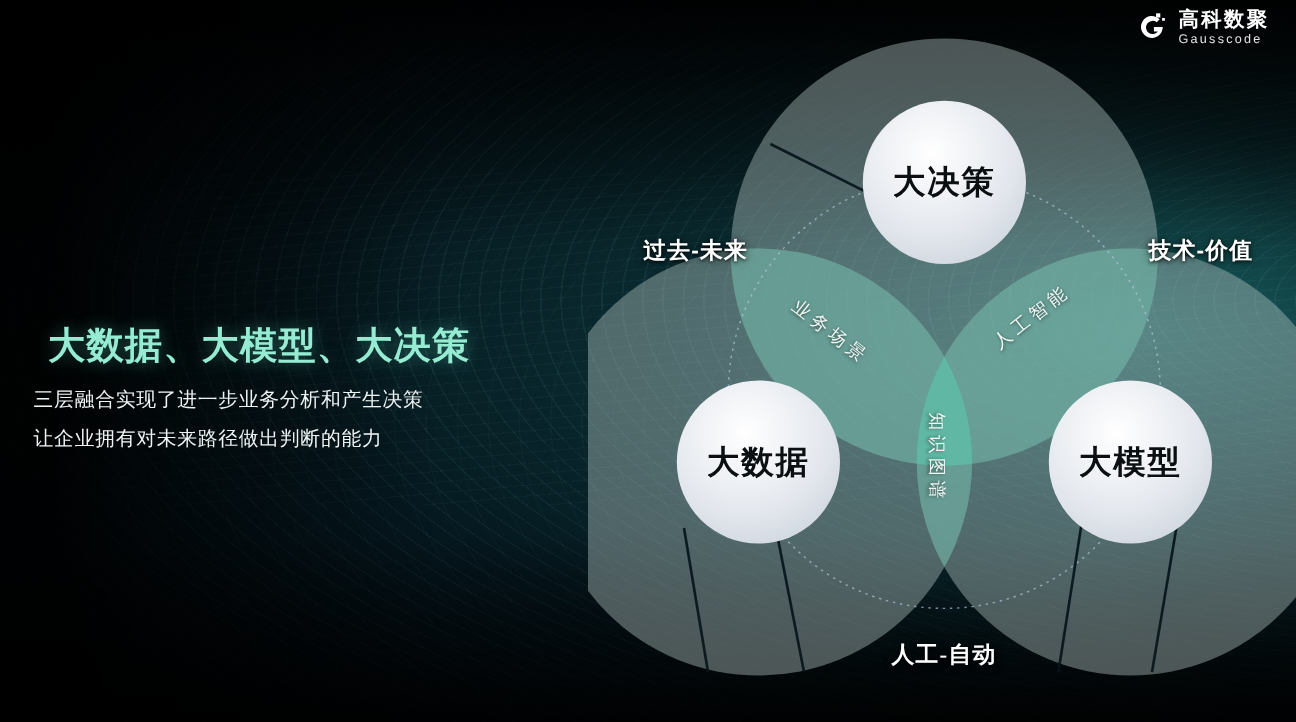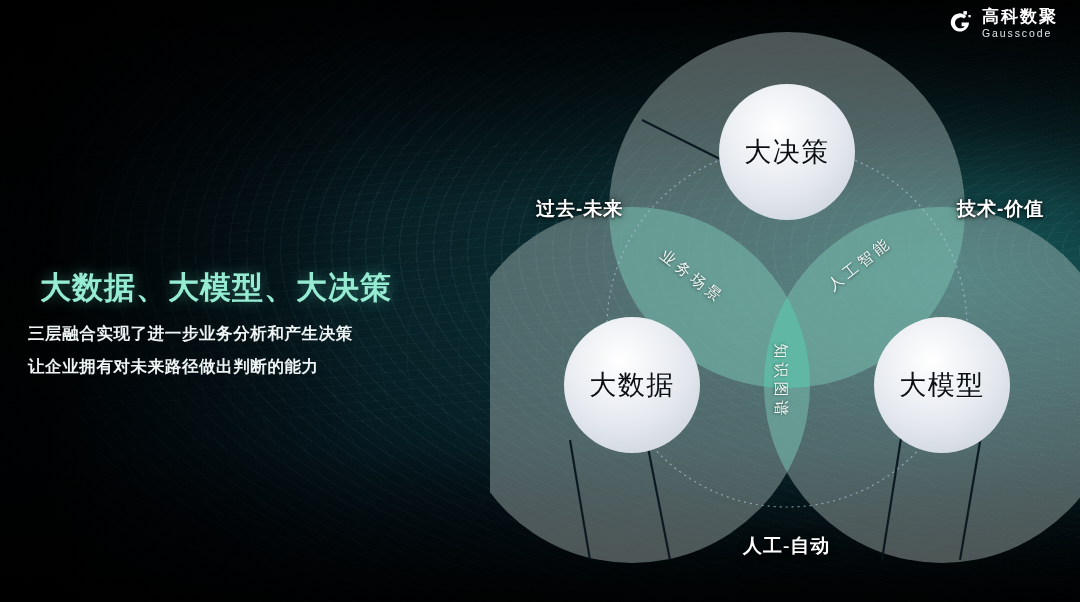--- a/index.html
+++ b/index.html
@@ -45,33 +45,33 @@
   .logo-mark{position:relative;width:26px;height:26px;flex:0 0 auto;}
   .logo-text{display:flex;flex-direction:column;line-height:1;}
   .logo-cn{color:#fff;font-size:17px;font-weight:700;letter-spacing:2px;}
   .logo-en{color:#dfe6ea;font-size:10.5px;letter-spacing:1.9px;margin-top:3px;}
 
   
   .copy{position:absolute;left:28px;top:255px;width:430px;}
   .copy h1{margin:12px;font-size:31px;font-weight:700;letter-spacing:1px;
     color:#96ecd2;text-shadow:0 0 14px rgba(100,225,195,.40);}
   .copy p{margin:16px 0 0 0;font-size:16.5px;color:#eef3f4;
-    letter-spacing:.6px;line-height:1.05;font-weight:700;}
+    letter-spacing:.6px;line-height:1.05;font-weight:400;}
   .copy p+p{margin-top:16px;}
 
   
   .venn{position:absolute;left:490px;top:0;width:590px;height:602px;}
   .venn svg{position:absolute;inset:0;width:100%;height:100%;}
 
   .vlabel{position:absolute;white-space:nowrap;font-weight:700;color:#fff;
     text-shadow:0 1px 3px rgba(0,0,0,.85),0 0 8px rgba(0,0,0,.6);}
   .lab-out{font-size:19px;letter-spacing:1px;}
 
   .core-lbl{position:absolute;transform:translate(-50%,-50%);
-    font-size:27px;font-weight:400;color:#0b0f12;letter-spacing:1.5px;
+    font-size:27px;font-weight:700;color:#0b0f12;letter-spacing:1.5px;
     text-shadow:0 1px 0 rgba(255,255,255,.45);white-space:nowrap;}
 
   .ov-lbl{position:absolute;font-size:15px;font-weight:500;color:#f2f8f6;
     letter-spacing:4px;white-space:nowrap;
     text-shadow:0 1px 3px rgba(0,0,0,.55);}
 </style>
 </head>
 <body>
 
 <div id="slide">

